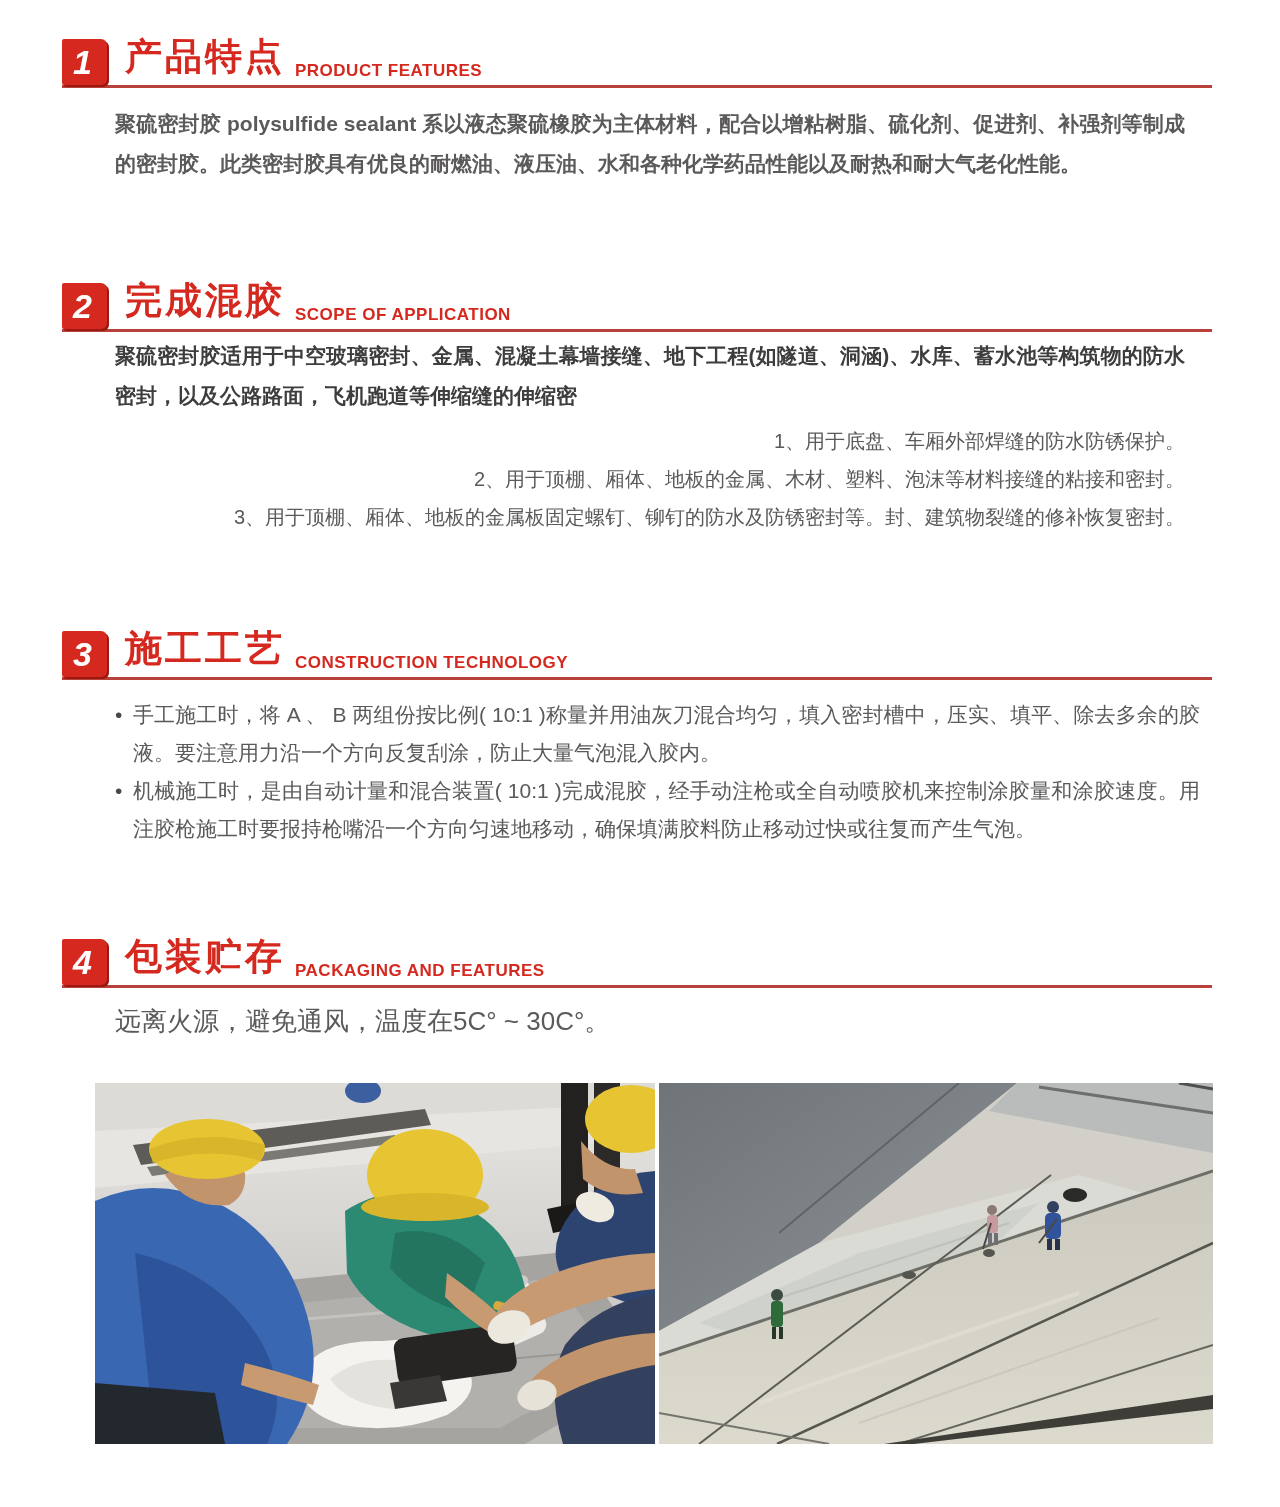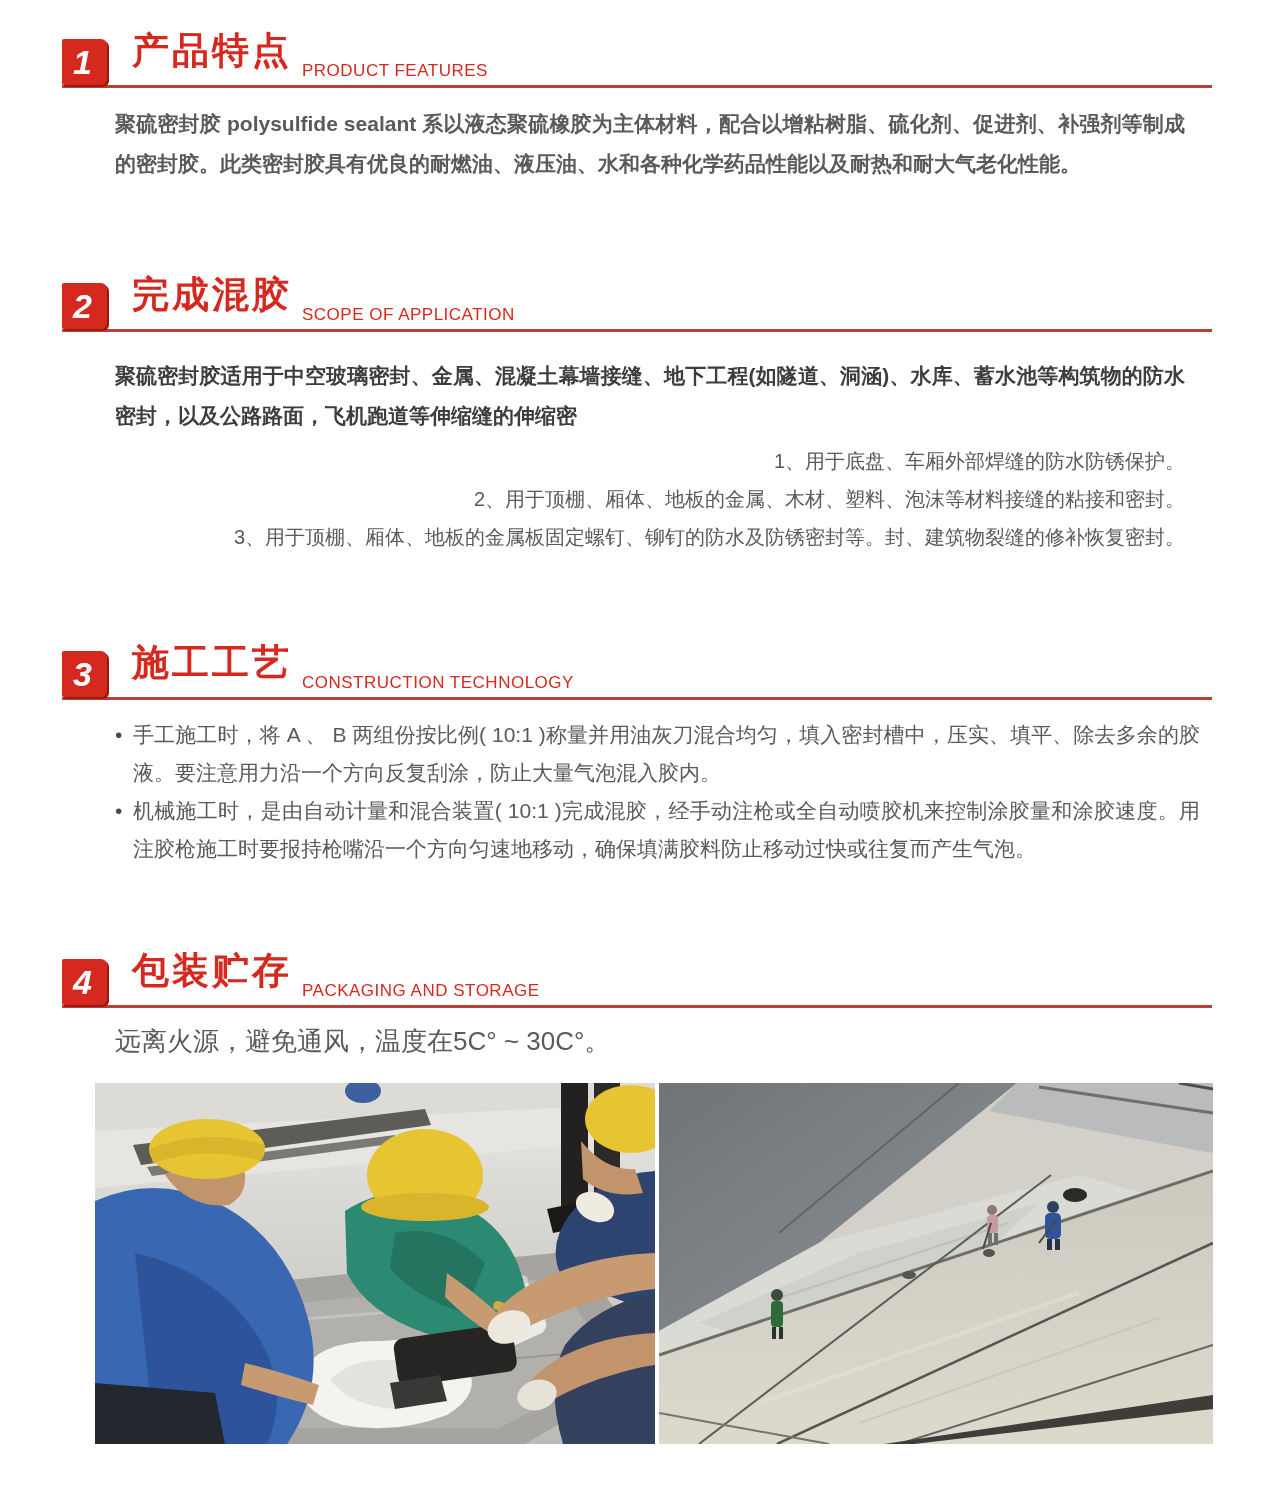--- a/index.html
+++ b/index.html
@@ -20,34 +20,34 @@
     background:#d5281e;
     border-radius:2px 6px 6px 2px;
     box-shadow:2px 2px 0 0 #9c1911;
     display:flex; align-items:center; justify-content:center;
   }
   .num-box span {
     color:#ffffff; font-size:34px; font-weight:bold; font-style:italic;
     transform:translateX(-2px); line-height:1;
   }
   .title-zh {
-    margin:0 0 0 25px; color:#d5281e; font-size:37px; font-weight:bold;
-    line-height:1; letter-spacing:3px; padding-bottom:16px; white-space:nowrap;
+    margin:0 0 0 18px; color:#d5281e; font-size:37px; font-weight:bold;
+    line-height:1; letter-spacing:3px; padding-bottom:10px; white-space:nowrap;
   }
   .title-en {
-    margin:0 0 4px 10px; color:#d5281e; font-size:17px; font-weight:normal;
+    margin:0 0 4px 10px; color:#d5281e; font-size:17px; font-weight:bold;
     letter-spacing:0.5px; white-space:nowrap;
   }
   
   .body-text {
     margin:16px 95px 0 115px;
     color:#5b5959; font-size:21px; line-height:40px; text-align:justify;font-weight:bold;
   }
   .lead-text {
-    margin:24px 95px 0 115px;
+    margin:4px 95px 0 115px;
     color:#3d3d3d; font-size:21px; font-weight:bold; line-height:40px; text-align:justify;
   }
   .use-list { margin:10px 95px 0 115px; padding:0; list-style:none; }
   .use-list li {
     color:#5b5959; font-size:20px; line-height:26px; margin-top:12px;text-align:right;
   }
   .bullet-row {
     display:flex; margin:0 80px 0 115px; align-items:flex-start;
   }
   .bullet-row:first-of-type { margin-top:16px; }
@@ -124,21 +124,21 @@
       <p class="bullet-text">机械施工时，是由自动计量和混合装置( 10:1 )完成混胶，经手动注枪或全自动喷胶机来控制涂胶量和涂胶速度。用注胶枪施工时要报持枪嘴沿一个方向匀速地移动，确保填满胶料防止移动过快或往复而产生气泡。</p>
     </div>
   </section>
 
   <section id="sec4">
     <header class="sec-header">
       <div class="num-box">
         <span>4</span>
       </div>
       <h2 class="title-zh">包装贮存</h2>
-      <span class="title-en">PACKAGING AND STORAGE</span>
+      <span class="title-en">PACKAGING AND FEATURES</span>
     </header>
     <p class="storage-text">远离火源，避免通风，温度在5C° ~ 30C°。</p>
   </section>
 
   <div class="photo-row">
 
     <figure class="photo photo-left" role="img" aria-label="工人戴黄色安全帽在现场混合白色聚硫密封胶">
       <svg width="560" height="361" viewBox="0 0 560 361" xmlns="http://www.w3.org/2000/svg">
         <defs>
           <linearGradient id="groundL" x1="0" y1="0" x2="0" y2="1">

